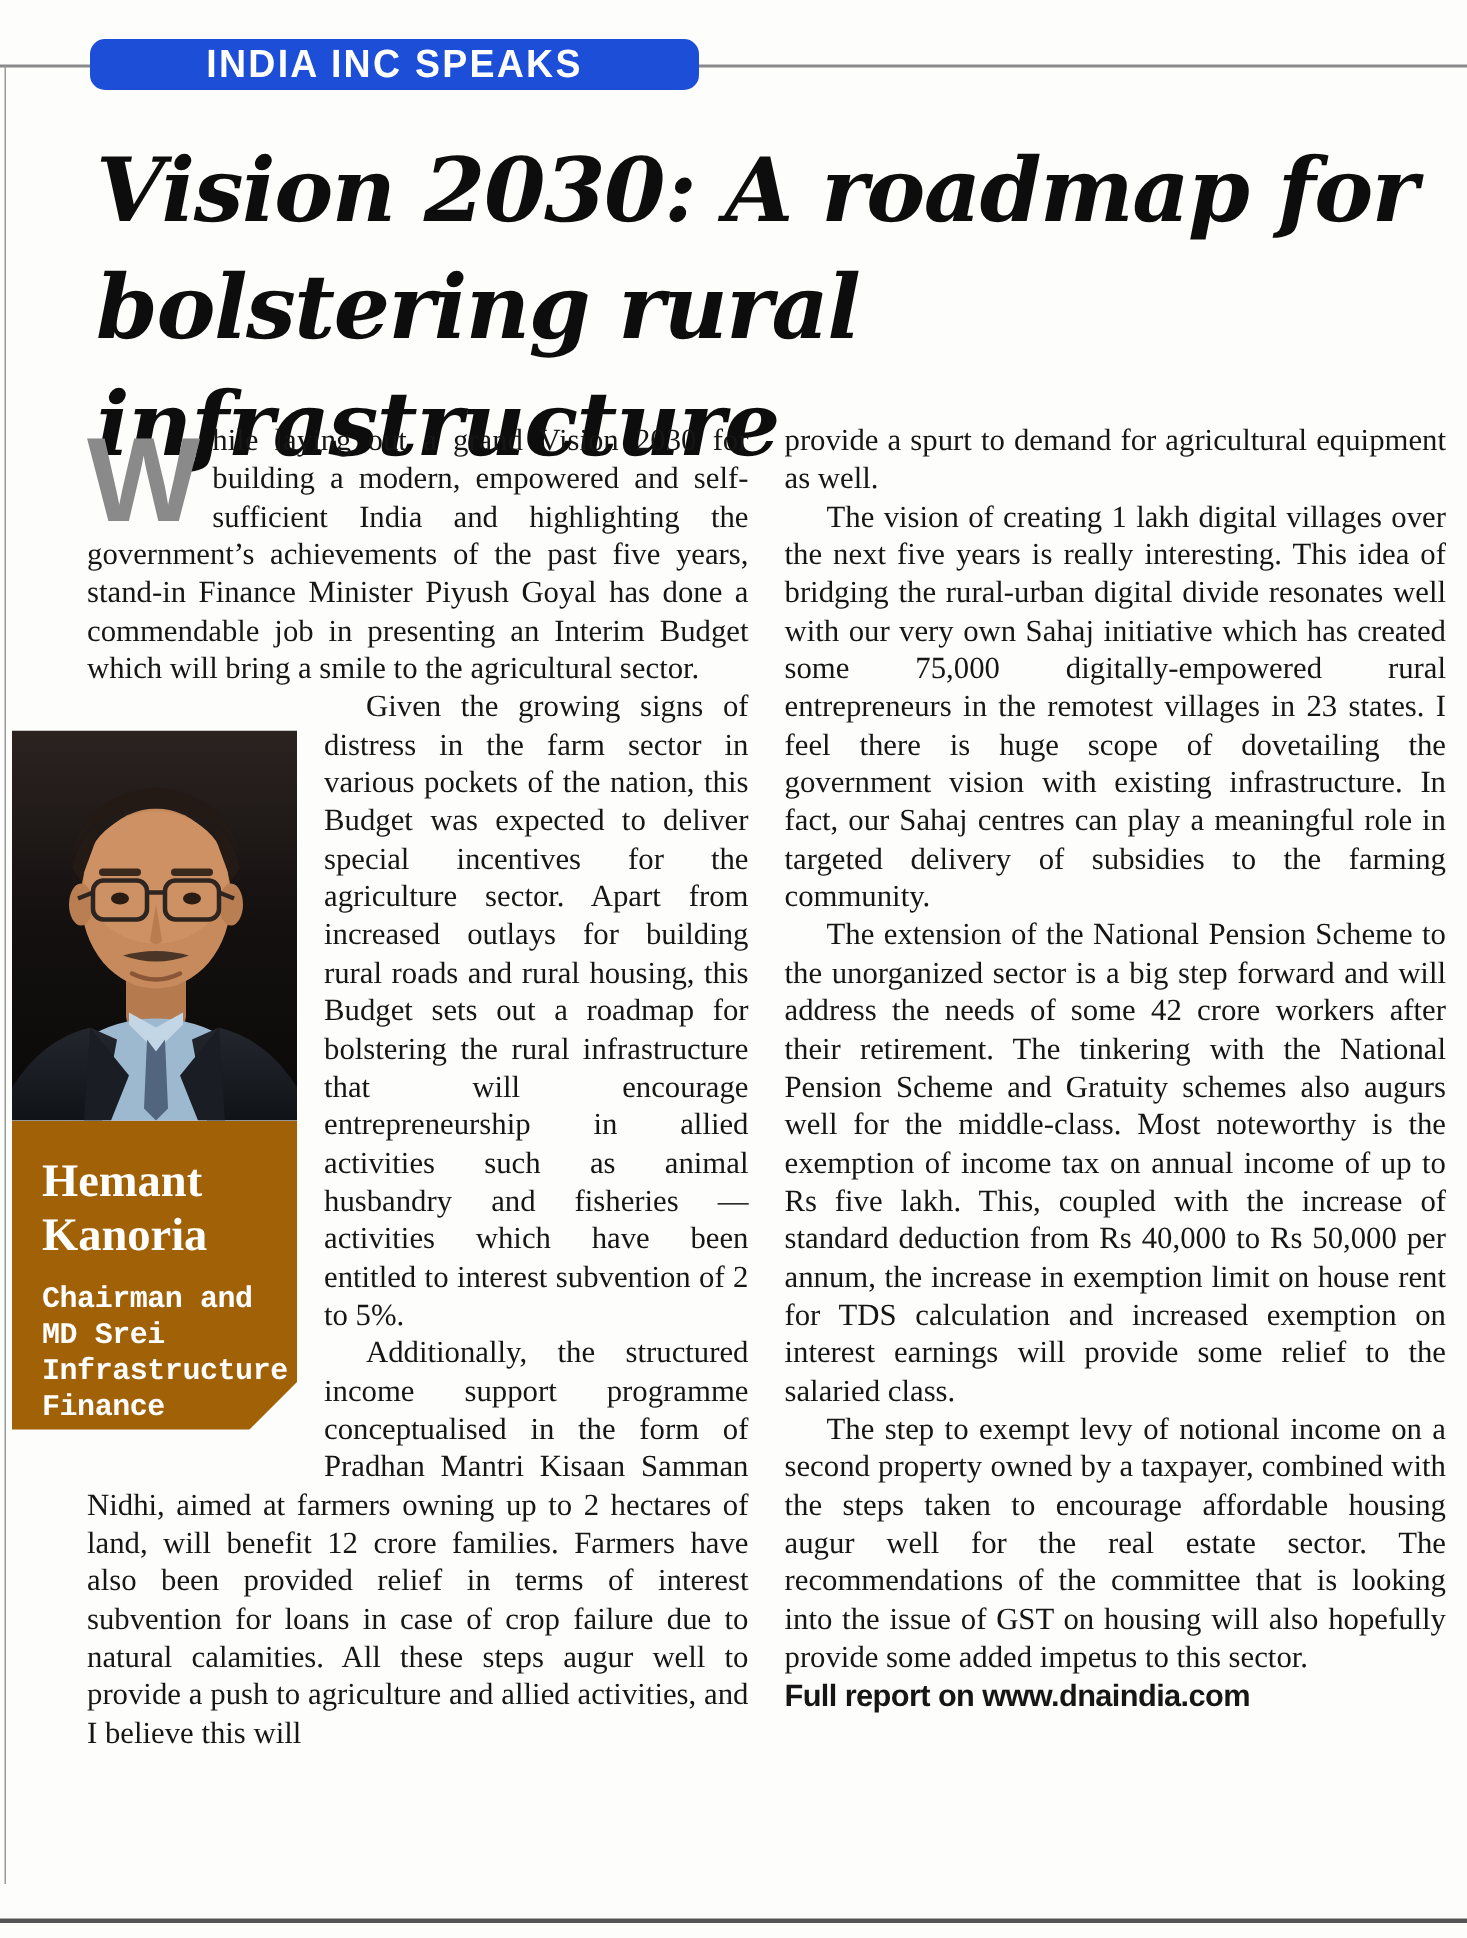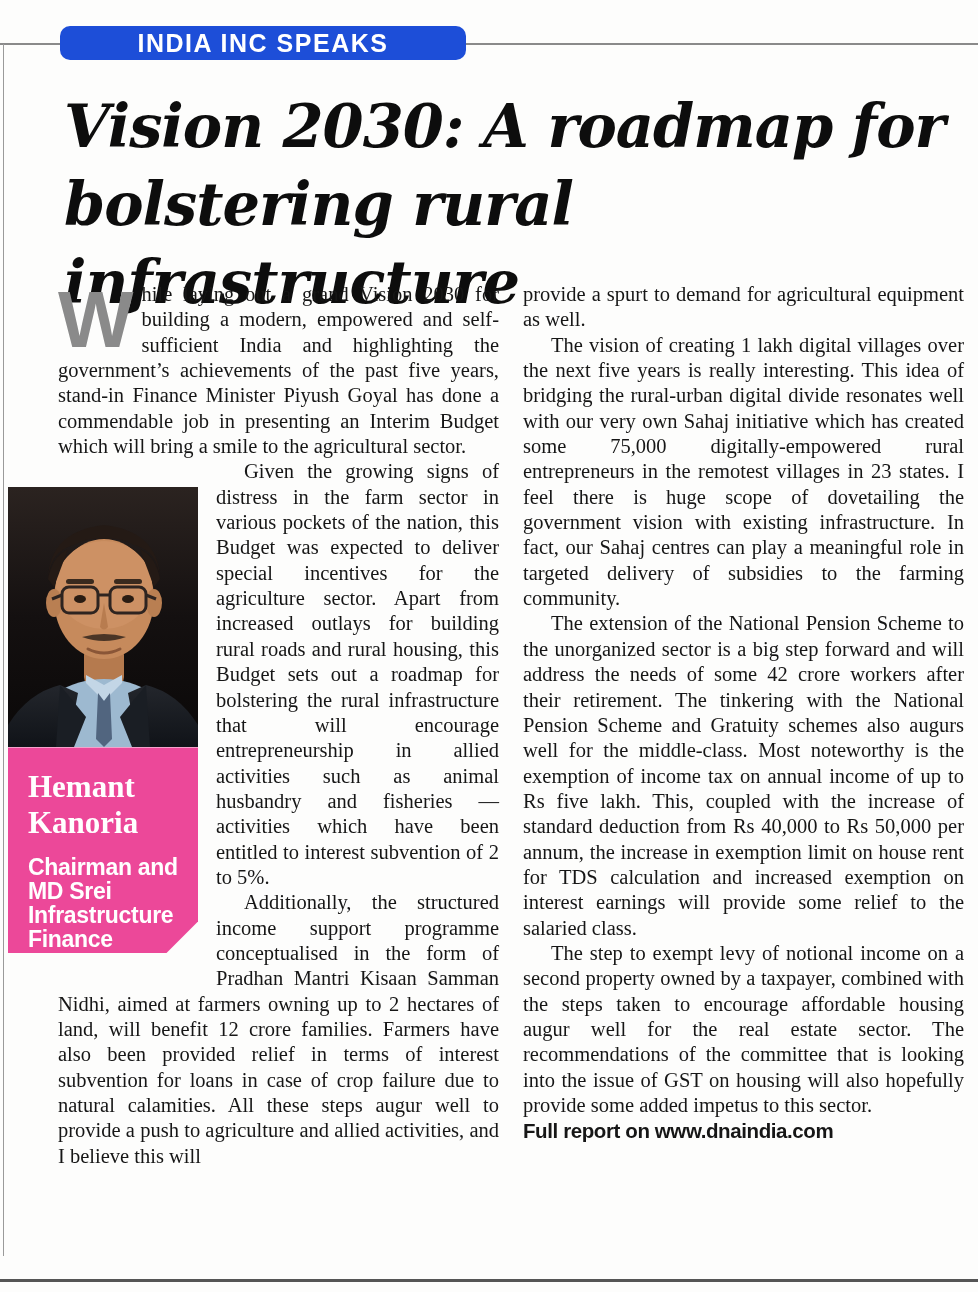--- a/index.html
+++ b/index.html
@@ -79,38 +79,38 @@
     width:190px;
     margin-left:-50px;
     margin-right:18px;
     margin-bottom:14px;
   }
   .photo-wrap { margin-top:28px; width:190px; height:260px; display:block; }
   .photo-wrap svg { display:block; }
 
   .author-box {
     width:190px; height:206px;
-    background:#ec4899;
+    background:#a16207;
     clip-path:polygon(0 0,100% 0,100% calc(100% - 32px),calc(100% - 32px) 100%,0 100%);
     padding:22px 14px 0 20px;
     color:#ffffff;
   }
   .author-name {
     font-family:"Liberation Serif", serif;
     font-weight:bold;
     font-size:31px;
     line-height:36px;
     text-indent:0 !important;
     text-align:left !important;
   }
   .author-title {
     margin-top:14px;
-    font-family:Liberation Sans, sans-serif;
-    font-weight:bold;
-    font-size:23px;
+    font-family:Liberation Mono, monospace;
+    font-weight:bold;
+    font-size:20px;
     line-height:24px;
     letter-spacing:-0.3px;
     text-indent:0 !important;
     text-align:left !important;
   }
 
   
   .report-footer {
     font-family:"Liberation Sans", sans-serif;
     font-weight:bold;

